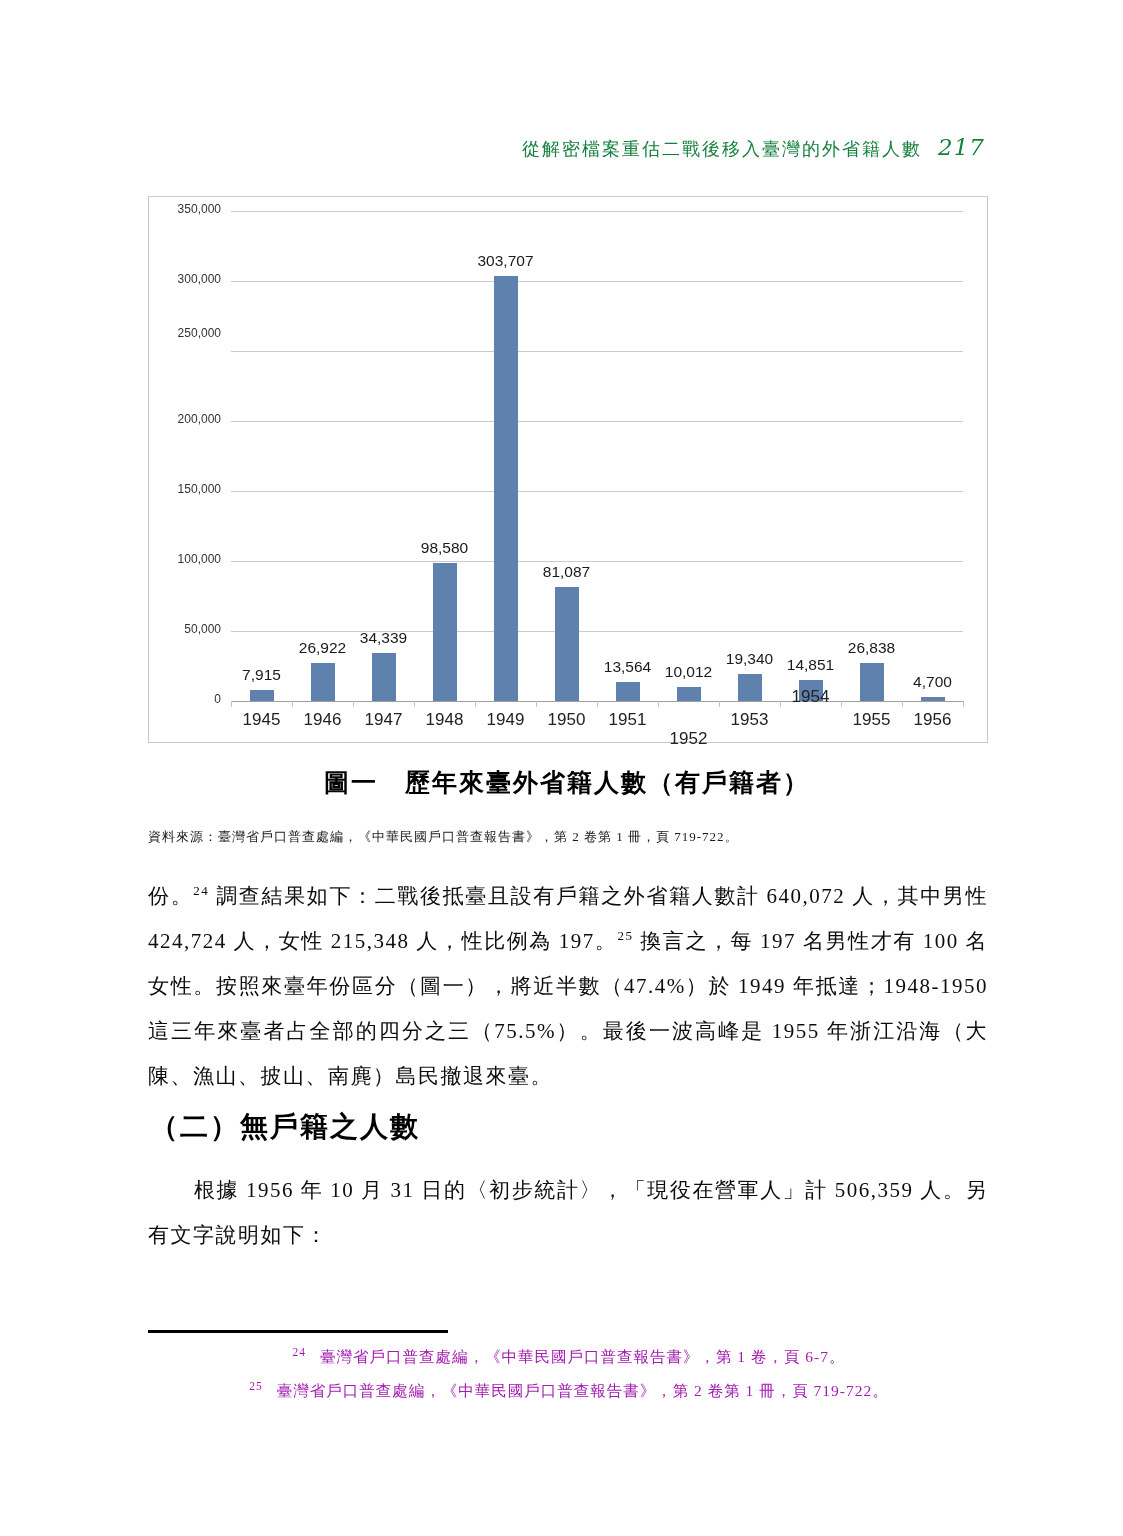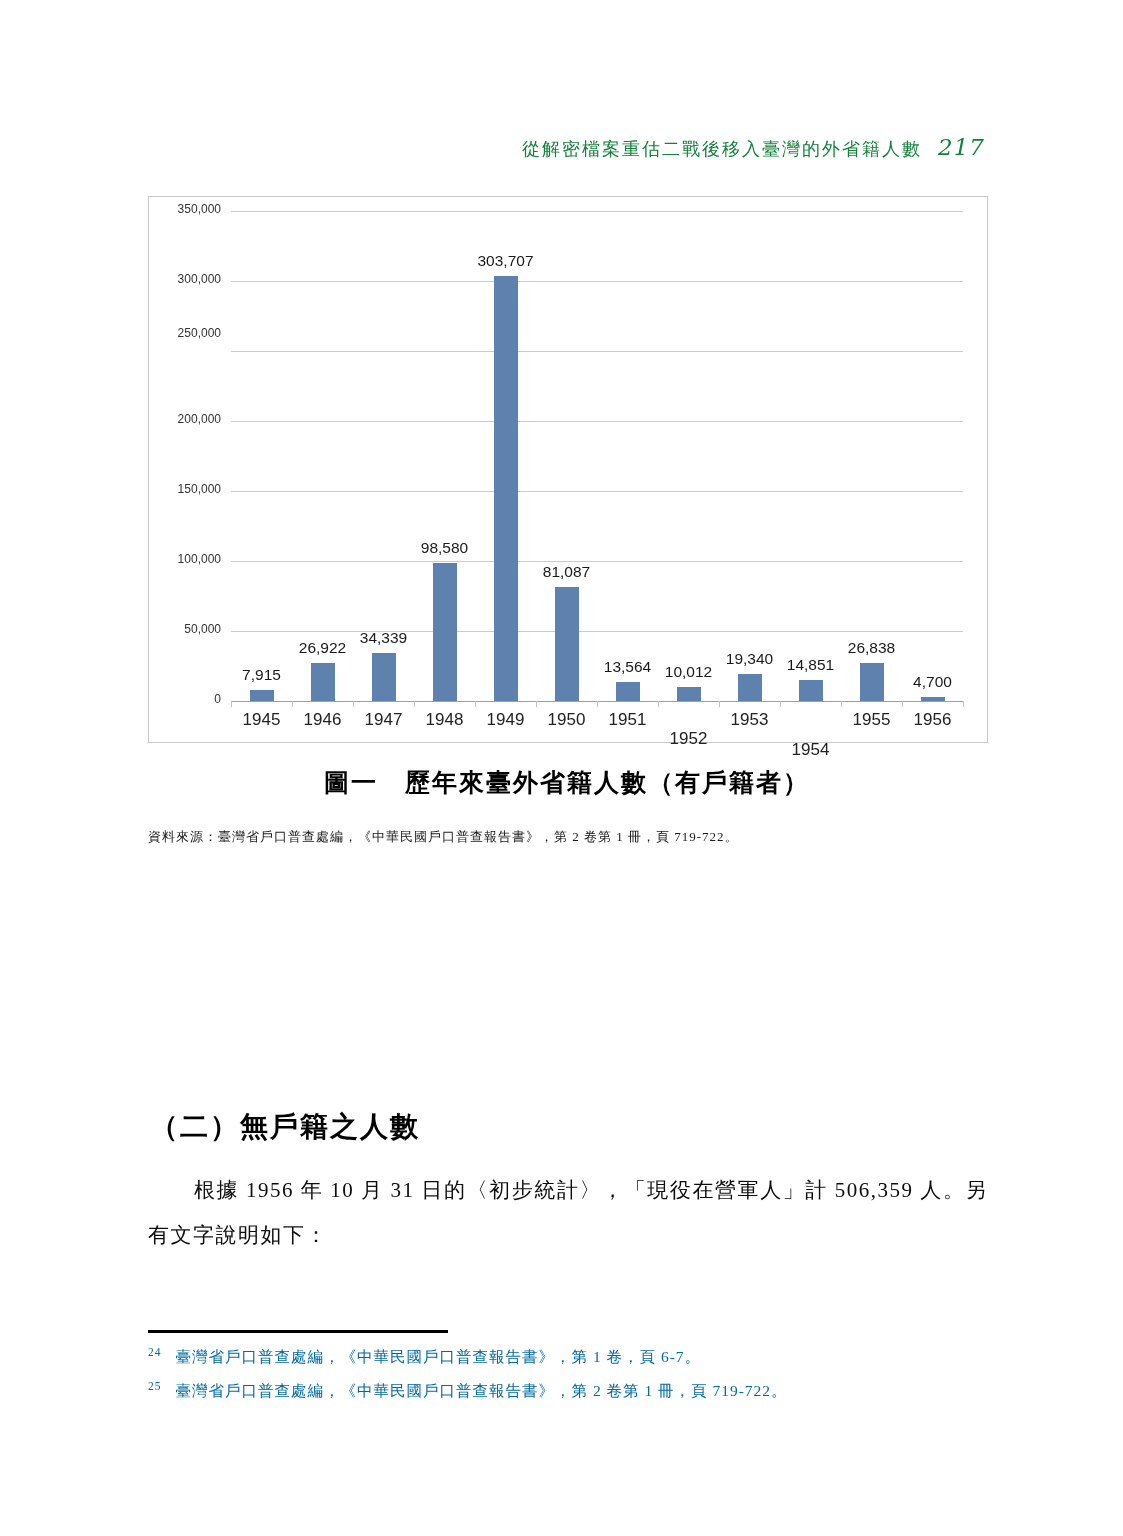--- a/index.html
+++ b/index.html
@@ -49,21 +49,21 @@
   #para2{top:1168px;text-indent:46px;}
   .body-text sup{font-size:13px;line-height:0;}
   .section-heading{
     position:absolute;left:150px;top:1108px;margin:0;
     font-size:28px;font-weight:bold;letter-spacing:2px;color:#000;
   }
   
   .fn-rule{position:absolute;left:148px;top:1330px;width:300px;height:3px;background:#000;}
   .footnotes{
     position:absolute;left:148px;top:1340px;width:842px;
-    font-size:15.5px;line-height:34px;letter-spacing:1px;color:#0369a1;
+    font-size:15.5px;line-height:34px;letter-spacing:1px;color:#a21caf;text-align:center;
   }
   .fn-row sup{font-size:11.5px;margin-right:14px;line-height:0;}
 </style>
 </head>
 <body>
 
 <div class="page">
 
   <div class="running-header">
     <span>從解密檔案重估二戰後移入臺灣的外省籍人數</span><span class="pagenum">217</span>
@@ -108,21 +108,21 @@
       <div class="vlab" style="left: 423.5px; top: 461.01px; width: 110px;">13,564</div>
       <div class="xlab" style="left: 448px; top: 513px; width: 61px;">1951</div>
       <div class="bar" style="left: 527.5px; top: 489.983px; width: 24px; height: 14.0168px; background: rgb(95, 129, 173);"></div>
       <div class="vlab" style="left: 484.5px; top: 465.983px; width: 110px;">10,012</div>
       <div class="xlab" style="left: 509px; top: 532px; width: 61px;">1952</div>
       <div class="bar" style="left: 588.5px; top: 476.924px; width: 24px; height: 27.076px; background: rgb(95, 129, 173);"></div>
       <div class="vlab" style="left: 545.5px; top: 452.924px; width: 110px;">19,340</div>
       <div class="xlab" style="left: 570px; top: 513px; width: 61px;">1953</div>
       <div class="bar" style="left: 649.5px; top: 483.209px; width: 24px; height: 20.7914px; background: rgb(95, 129, 173);"></div>
       <div class="vlab" style="left: 606.5px; top: 459.209px; width: 110px;">14,851</div>
-      <div class="xlab" style="left: 631px; top: 543px; width: 61px;">1954</div>
+      <div class="xlab" style="left: 631px; top: 490px; width: 61px;">1954</div>
       <div class="bar" style="left: 710.5px; top: 466.427px; width: 24px; height: 37.5732px; background: rgb(95, 129, 173);"></div>
       <div class="vlab" style="left: 667.5px; top: 442.427px; width: 110px;">26,838</div>
       <div class="xlab" style="left: 692px; top: 513px; width: 61px;">1955</div>
       <div class="bar" style="left: 771.5px; top: 499.916px; width: 24px; height: 4.0838px; background: rgb(95, 129, 173);"></div>
       <div class="vlab" style="left: 728.5px; top: 475.916px; width: 110px;">4,700</div>
       <div class="xlab" style="left: 753px; top: 513px; width: 61px;">1956</div>
       <div class="tick" style="left: 82px; top: 504px;"></div>
       <div class="tick" style="left: 143px; top: 504px;"></div>
       <div class="tick" style="left: 204px; top: 504px;"></div>
       <div class="tick" style="left: 265px; top: 504px;"></div>
@@ -134,20 +134,21 @@
       <div class="tick" style="left: 631px; top: 504px;"></div>
       <div class="tick" style="left: 692px; top: 504px;"></div>
       <div class="tick" style="left: 753px; top: 504px;"></div>
       <div class="tick" style="left: 814px; top: 504px;"></div>
     </div>
 
   <div class="caption">圖一　歷年來臺外省籍人數（有戶籍者）</div>
 
   <div class="source">資料來源：臺灣省戶口普查處編，《中華民國戶口普查報告書》，第 2 卷第 1 冊，頁 719-722。</div>
 
+  <div class="body-text" id="para1">份。<sup>24</sup> 調查結果如下：二戰後抵臺且設有戶籍之外省籍人數計 640,072 人，其中男性 424,724 人，女性 215,348 人，性比例為 197。<sup>25</sup> 換言之，每 197 名男性才有 100 名女性。按照來臺年份區分（圖一），將近半數（47.4%）於 1949 年抵達；1948-1950 這三年來臺者占全部的四分之三（75.5%）。最後一波高峰是 1955 年浙江沿海（大陳、漁山、披山、南麂）島民撤退來臺。</div>
 
   <h2 class="section-heading">（二）無戶籍之人數</h2>
 
   <div class="body-text" id="para2">根據 1956 年 10 月 31 日的〈初步統計〉，「現役在營軍人」計 506,359 人。另有文字說明如下：</div>
 
   <div class="fn-rule"></div>
 
   <div class="footnotes" id="footnotes">
       <div class="fn-row"><sup>24</sup><span>臺灣省戶口普查處編，《中華民國戶口普查報告書》，第 1 卷，頁 6-7。</span></div>
       <div class="fn-row"><sup>25</sup><span>臺灣省戶口普查處編，《中華民國戶口普查報告書》，第 2 卷第 1 冊，頁 719-722。</span></div>

